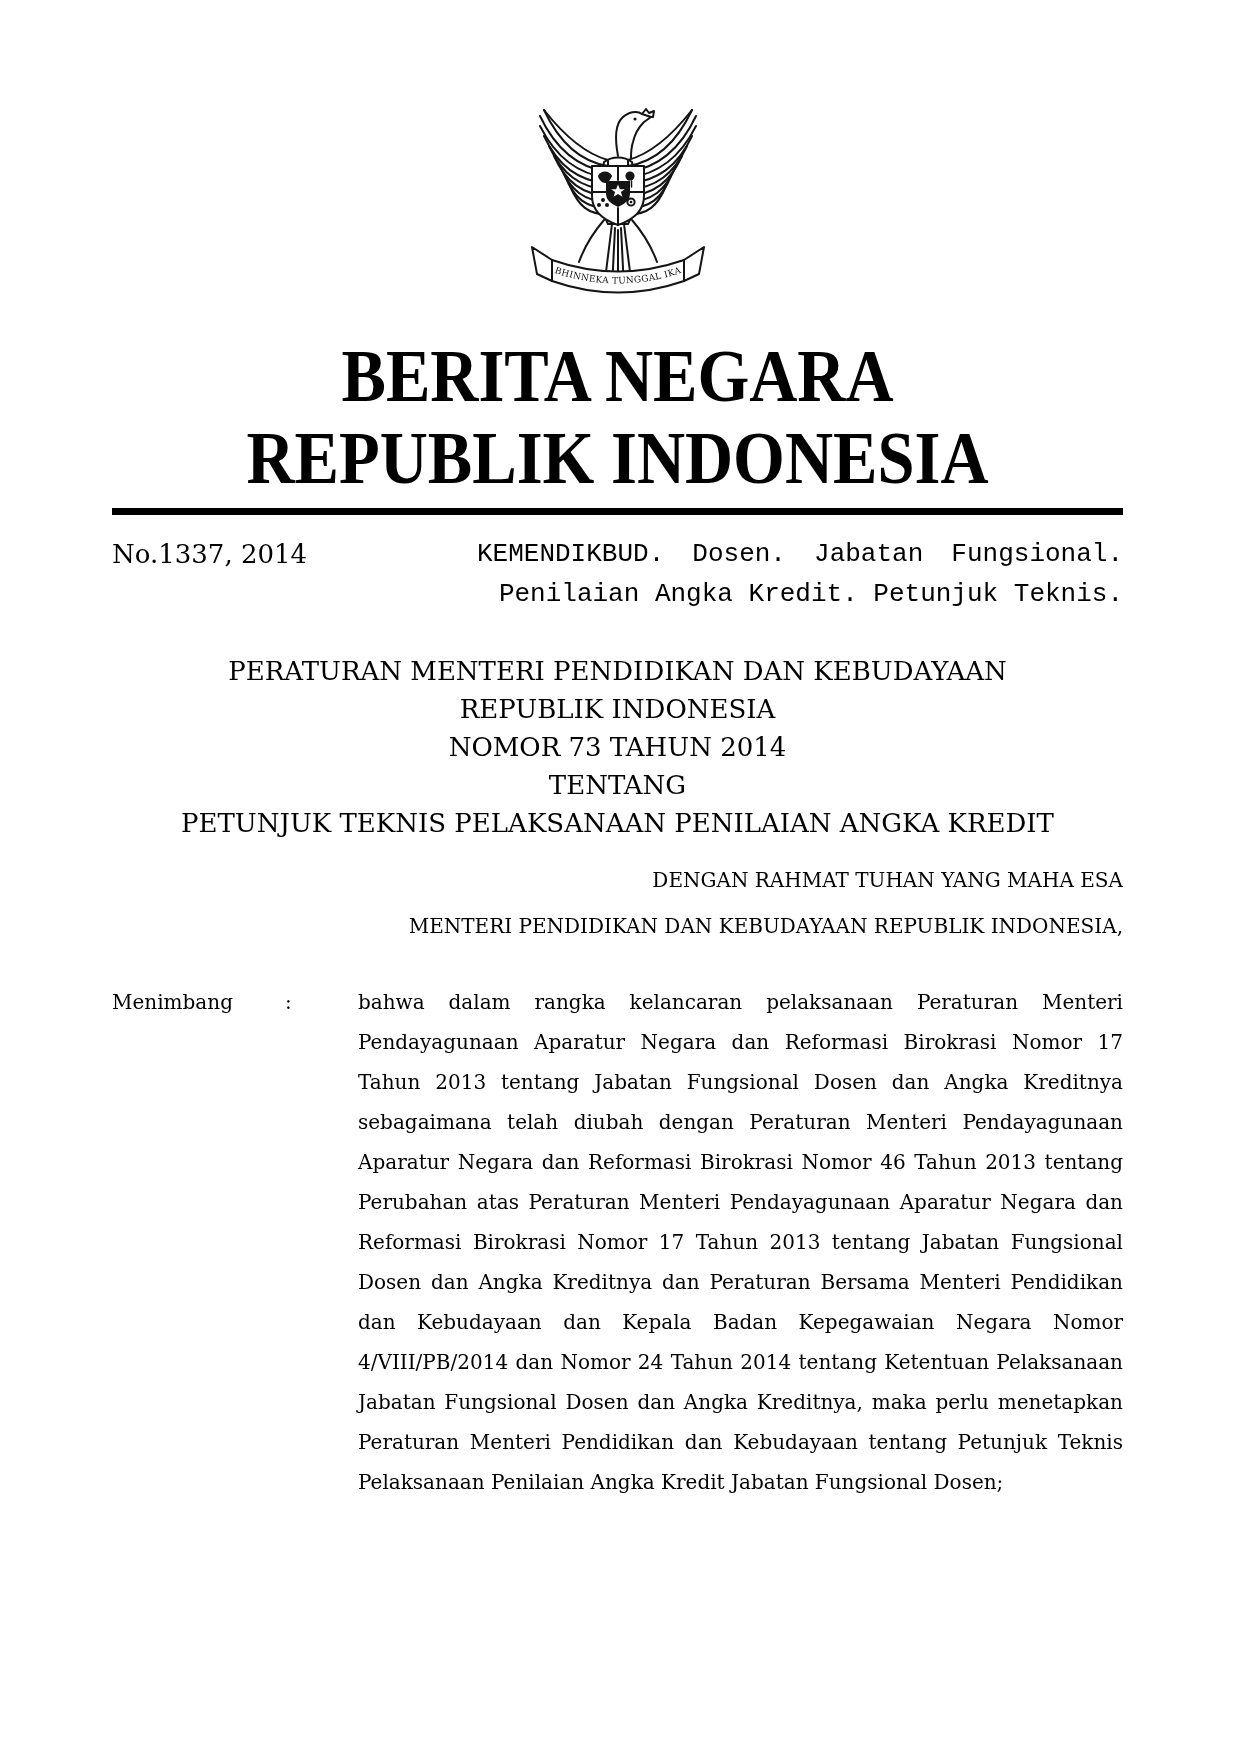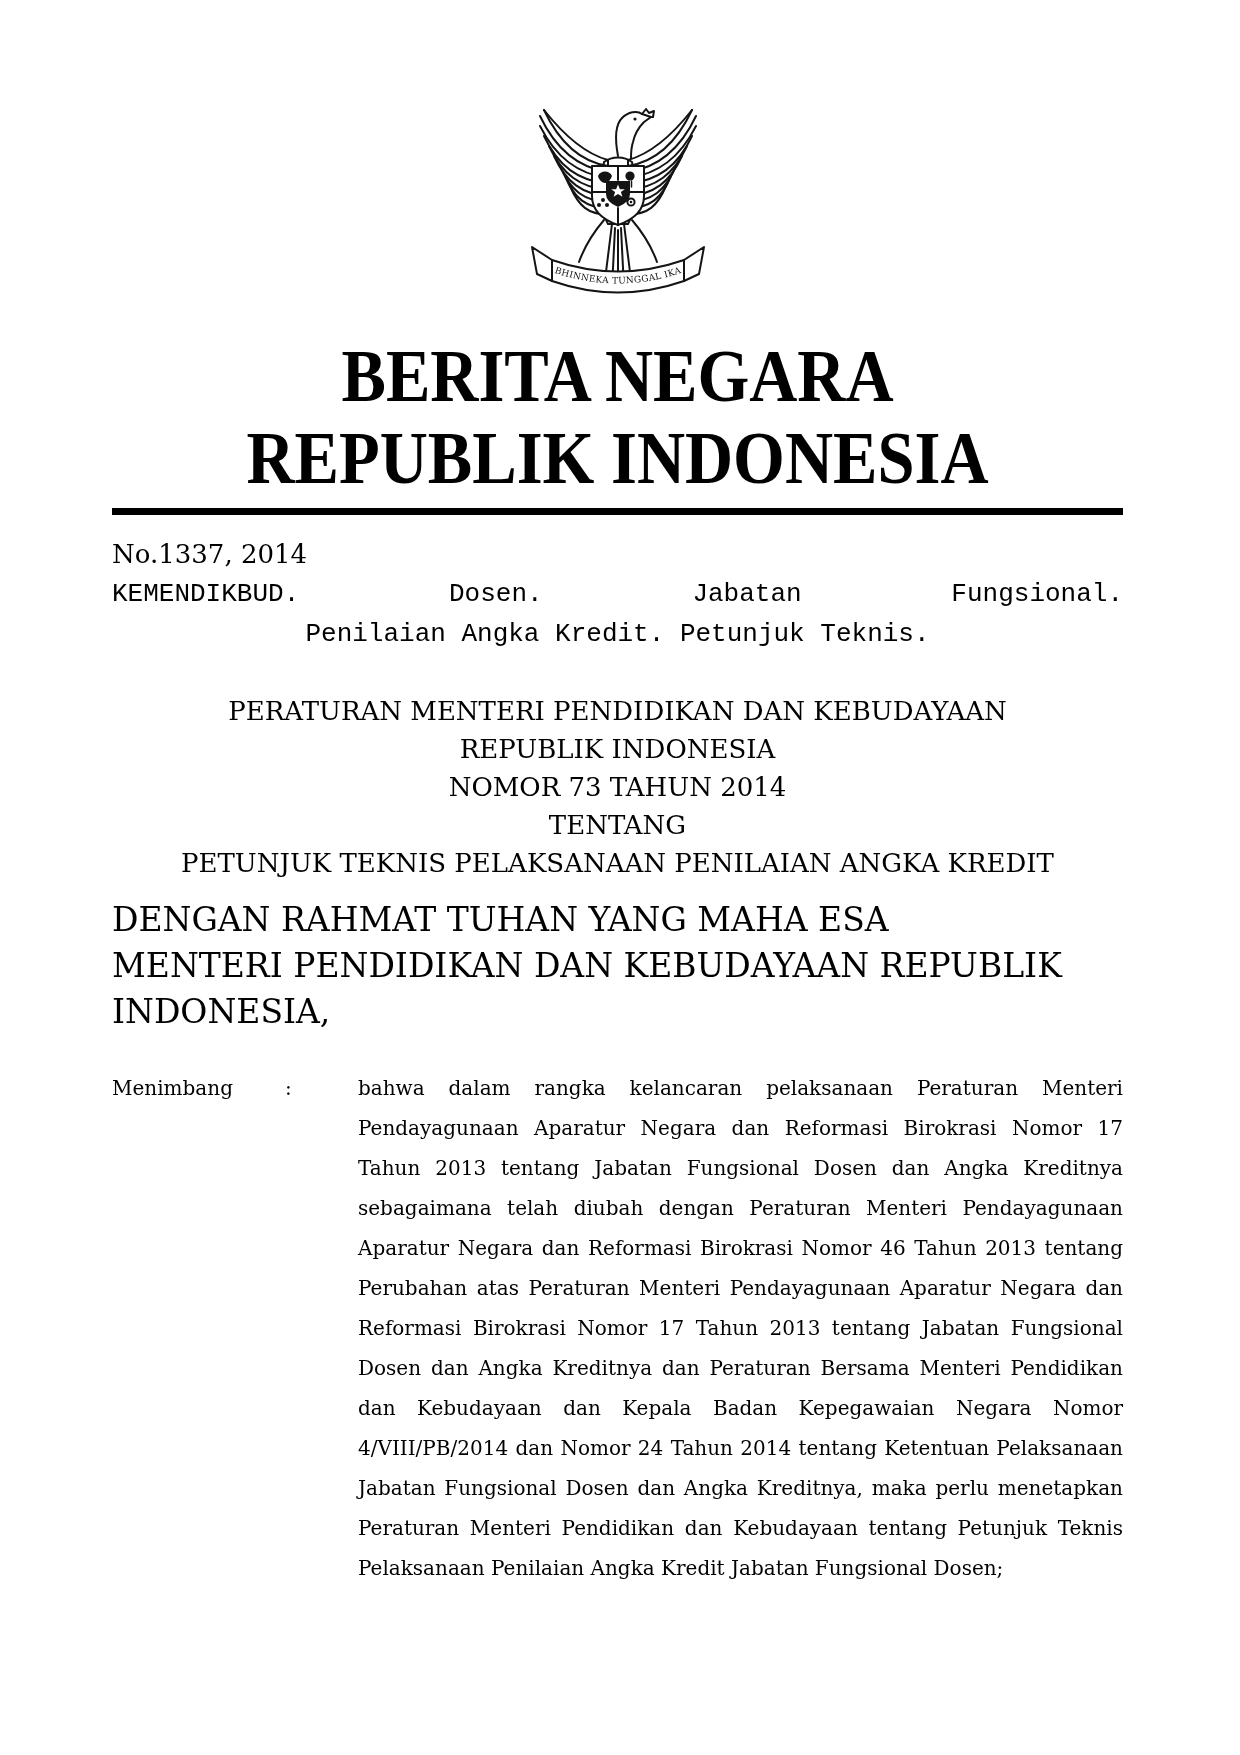--- a/index.html
+++ b/index.html
@@ -7,27 +7,27 @@
     width:1240px;height:1755px;margin:0 auto;background:#ffffff;color:#000;
     box-sizing:border-box;padding:92px 117px 0 112px;
     font-family:"DejaVu Serif",serif;overflow:hidden;position:relative;
   }
   .emblem-wrap{height:222px;display:flex;justify-content:center;align-items:flex-start;}
   .emblem-wrap svg{display:block;}
   .masthead{margin-top:21px;text-align:center;font-weight:bold;font-size:74px;line-height:82px;
     font-family:"Liberation Serif",serif;letter-spacing:0px;}
   .masthead .mline{display:block;transform:scaleX(.9);transform-origin:50% 50%;white-space:nowrap;}
   .rule{margin-top:9px;height:7px;background:#000;}
-  .issue-row{display:flex;margin-top:19px;font-size:26px;line-height:40px;flex-direction:column;}
+  .issue-row{display:flex;margin-top:19px;font-size:26px;line-height:40px;}
   .issue-number{width:365px;flex:none;}
   .issue-subject{flex:1;font-family:Liberation Mono, monospace;}
   .issue-subject .l1{text-align:justify;text-align-last:justify;}
-  .issue-subject .l2{text-align:center;}
+  .issue-subject .l2{text-align:right;}
   .reg-heading{margin-top:38px;font-size:26px;line-height:38px;text-align:center;}
-  .invocation{margin-top:15px;font-size:33px;line-height:46px;text-align:left;}
+  .invocation{margin-top:15px;font-size:20px;line-height:46px;text-align:right;}
   .consider{display:flex;margin-top:33px;font-size:20px;line-height:40px;}
   .consider .label{width:173px;flex:none;}
   .consider .colon{width:73px;flex:none;}
   .consider .body{flex:1;text-align:justify;}
 </style>
 </head>
 <body>
 
 <div class="page">
 

